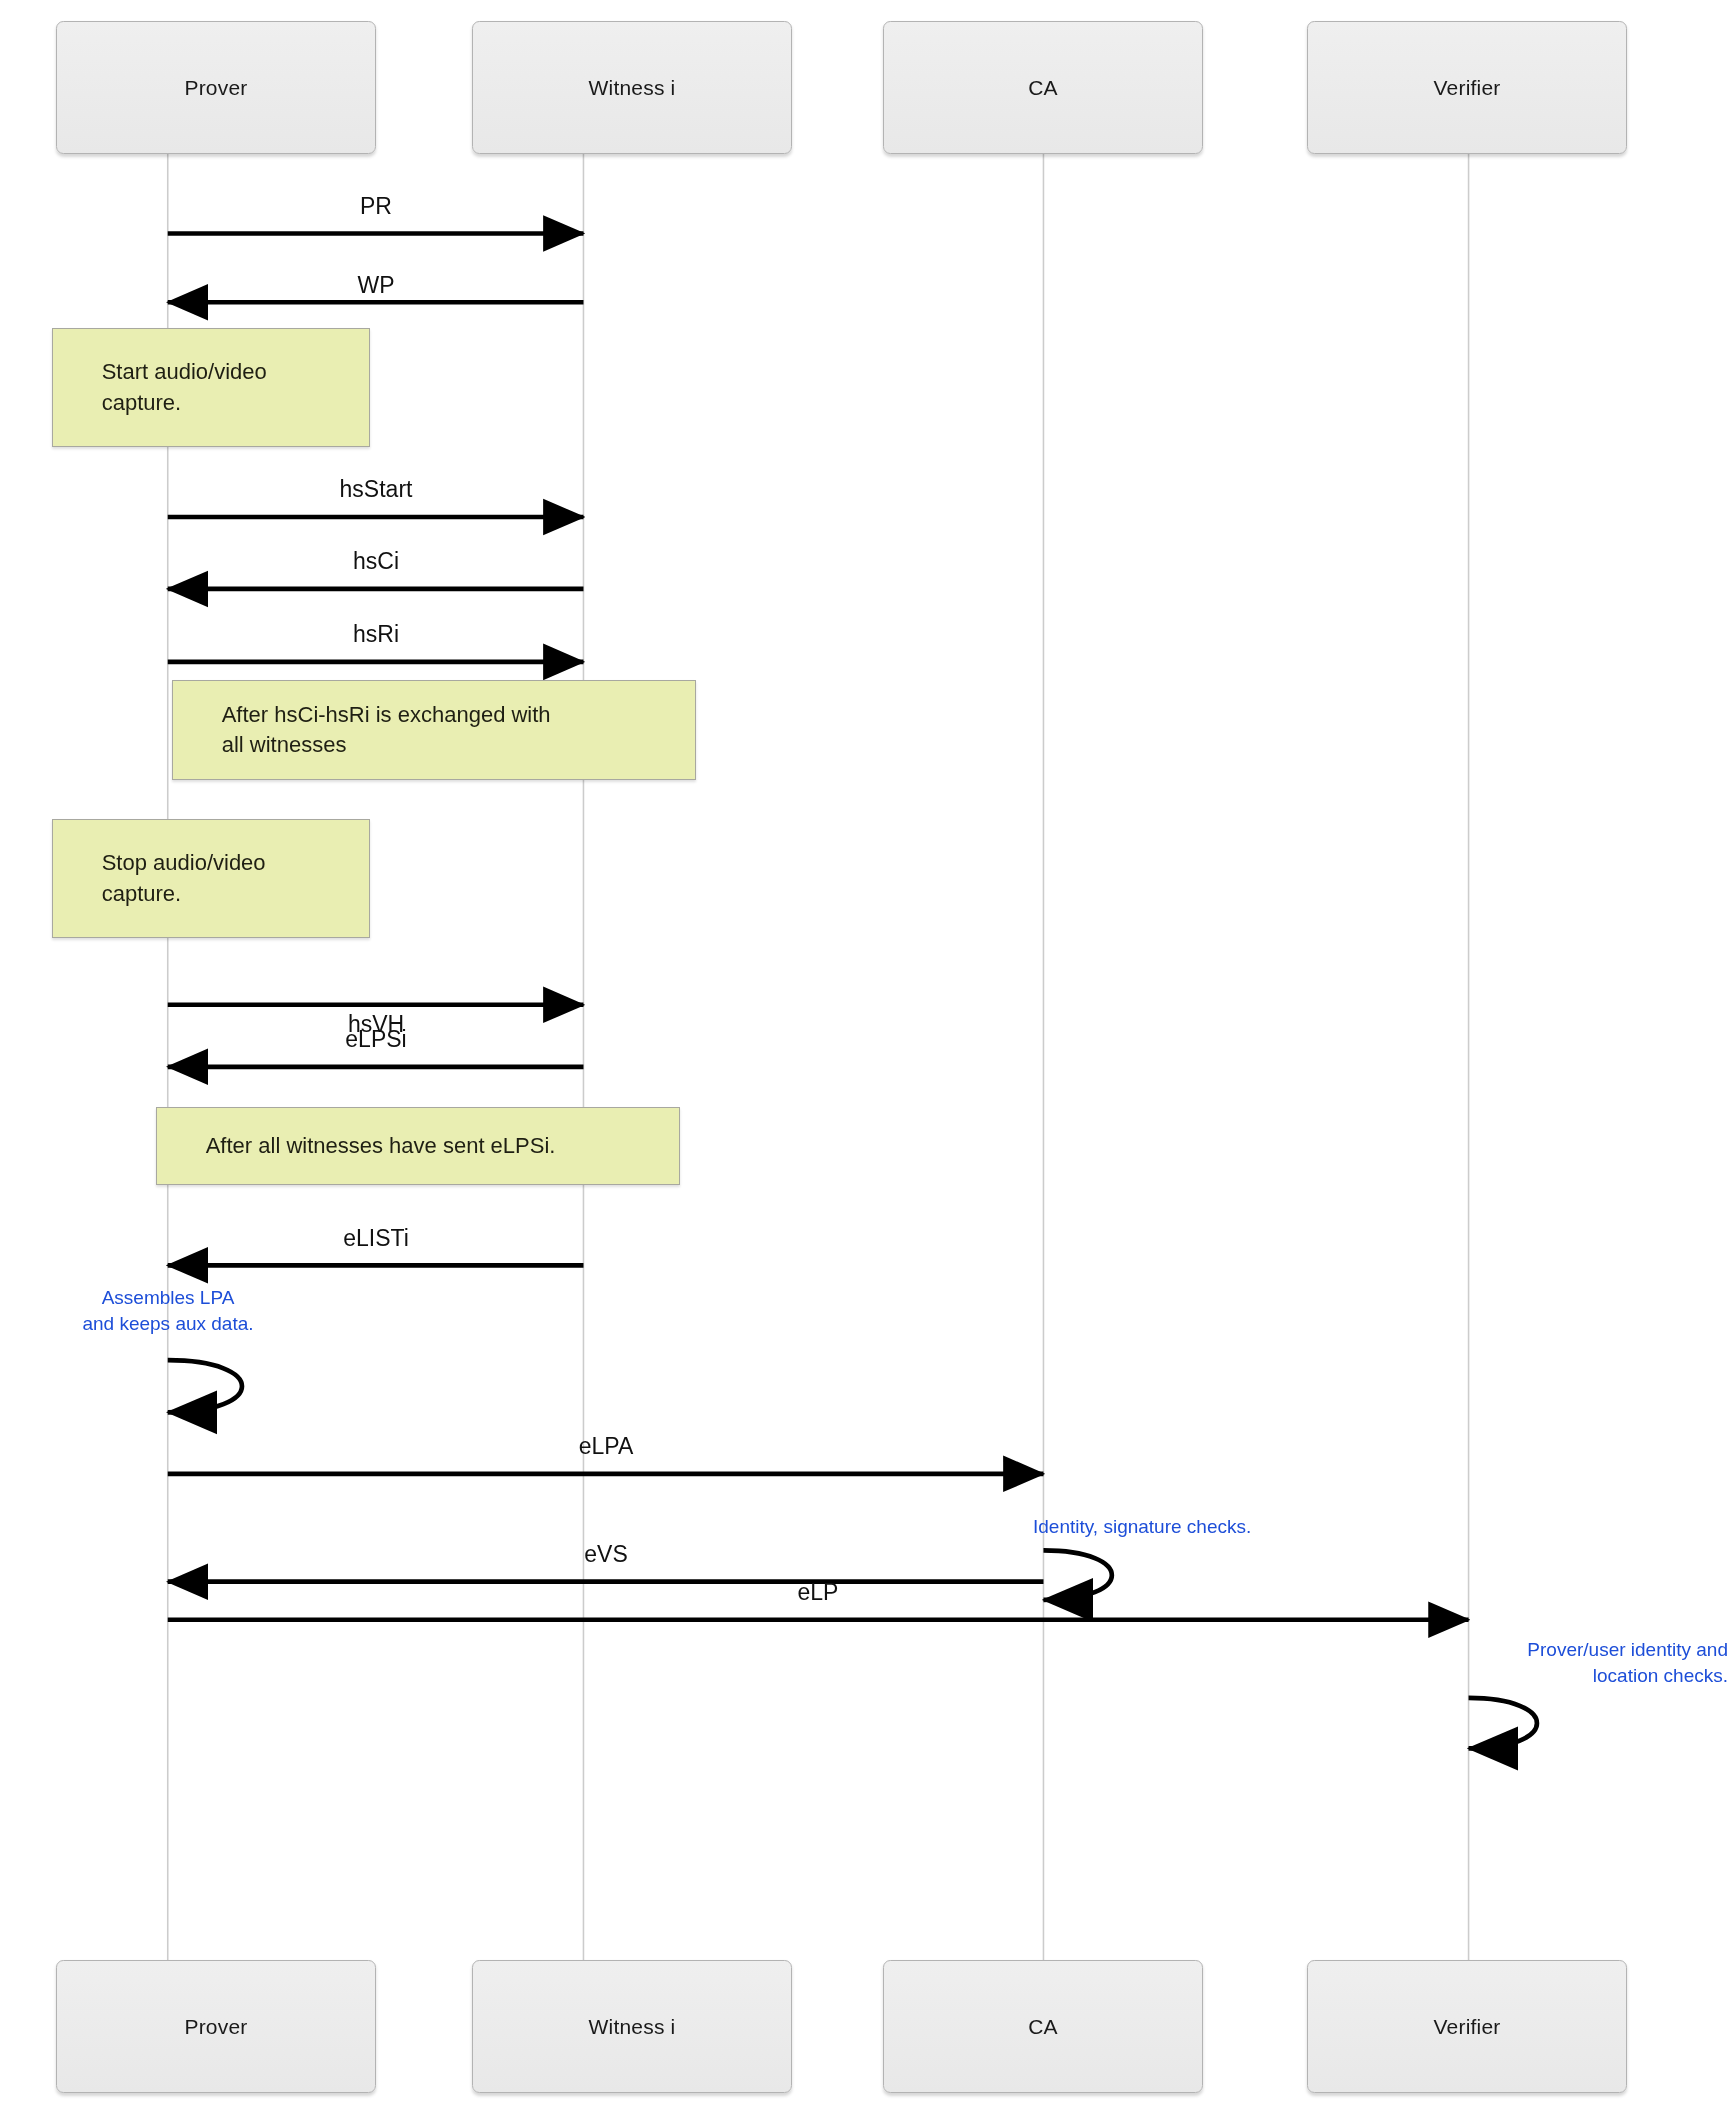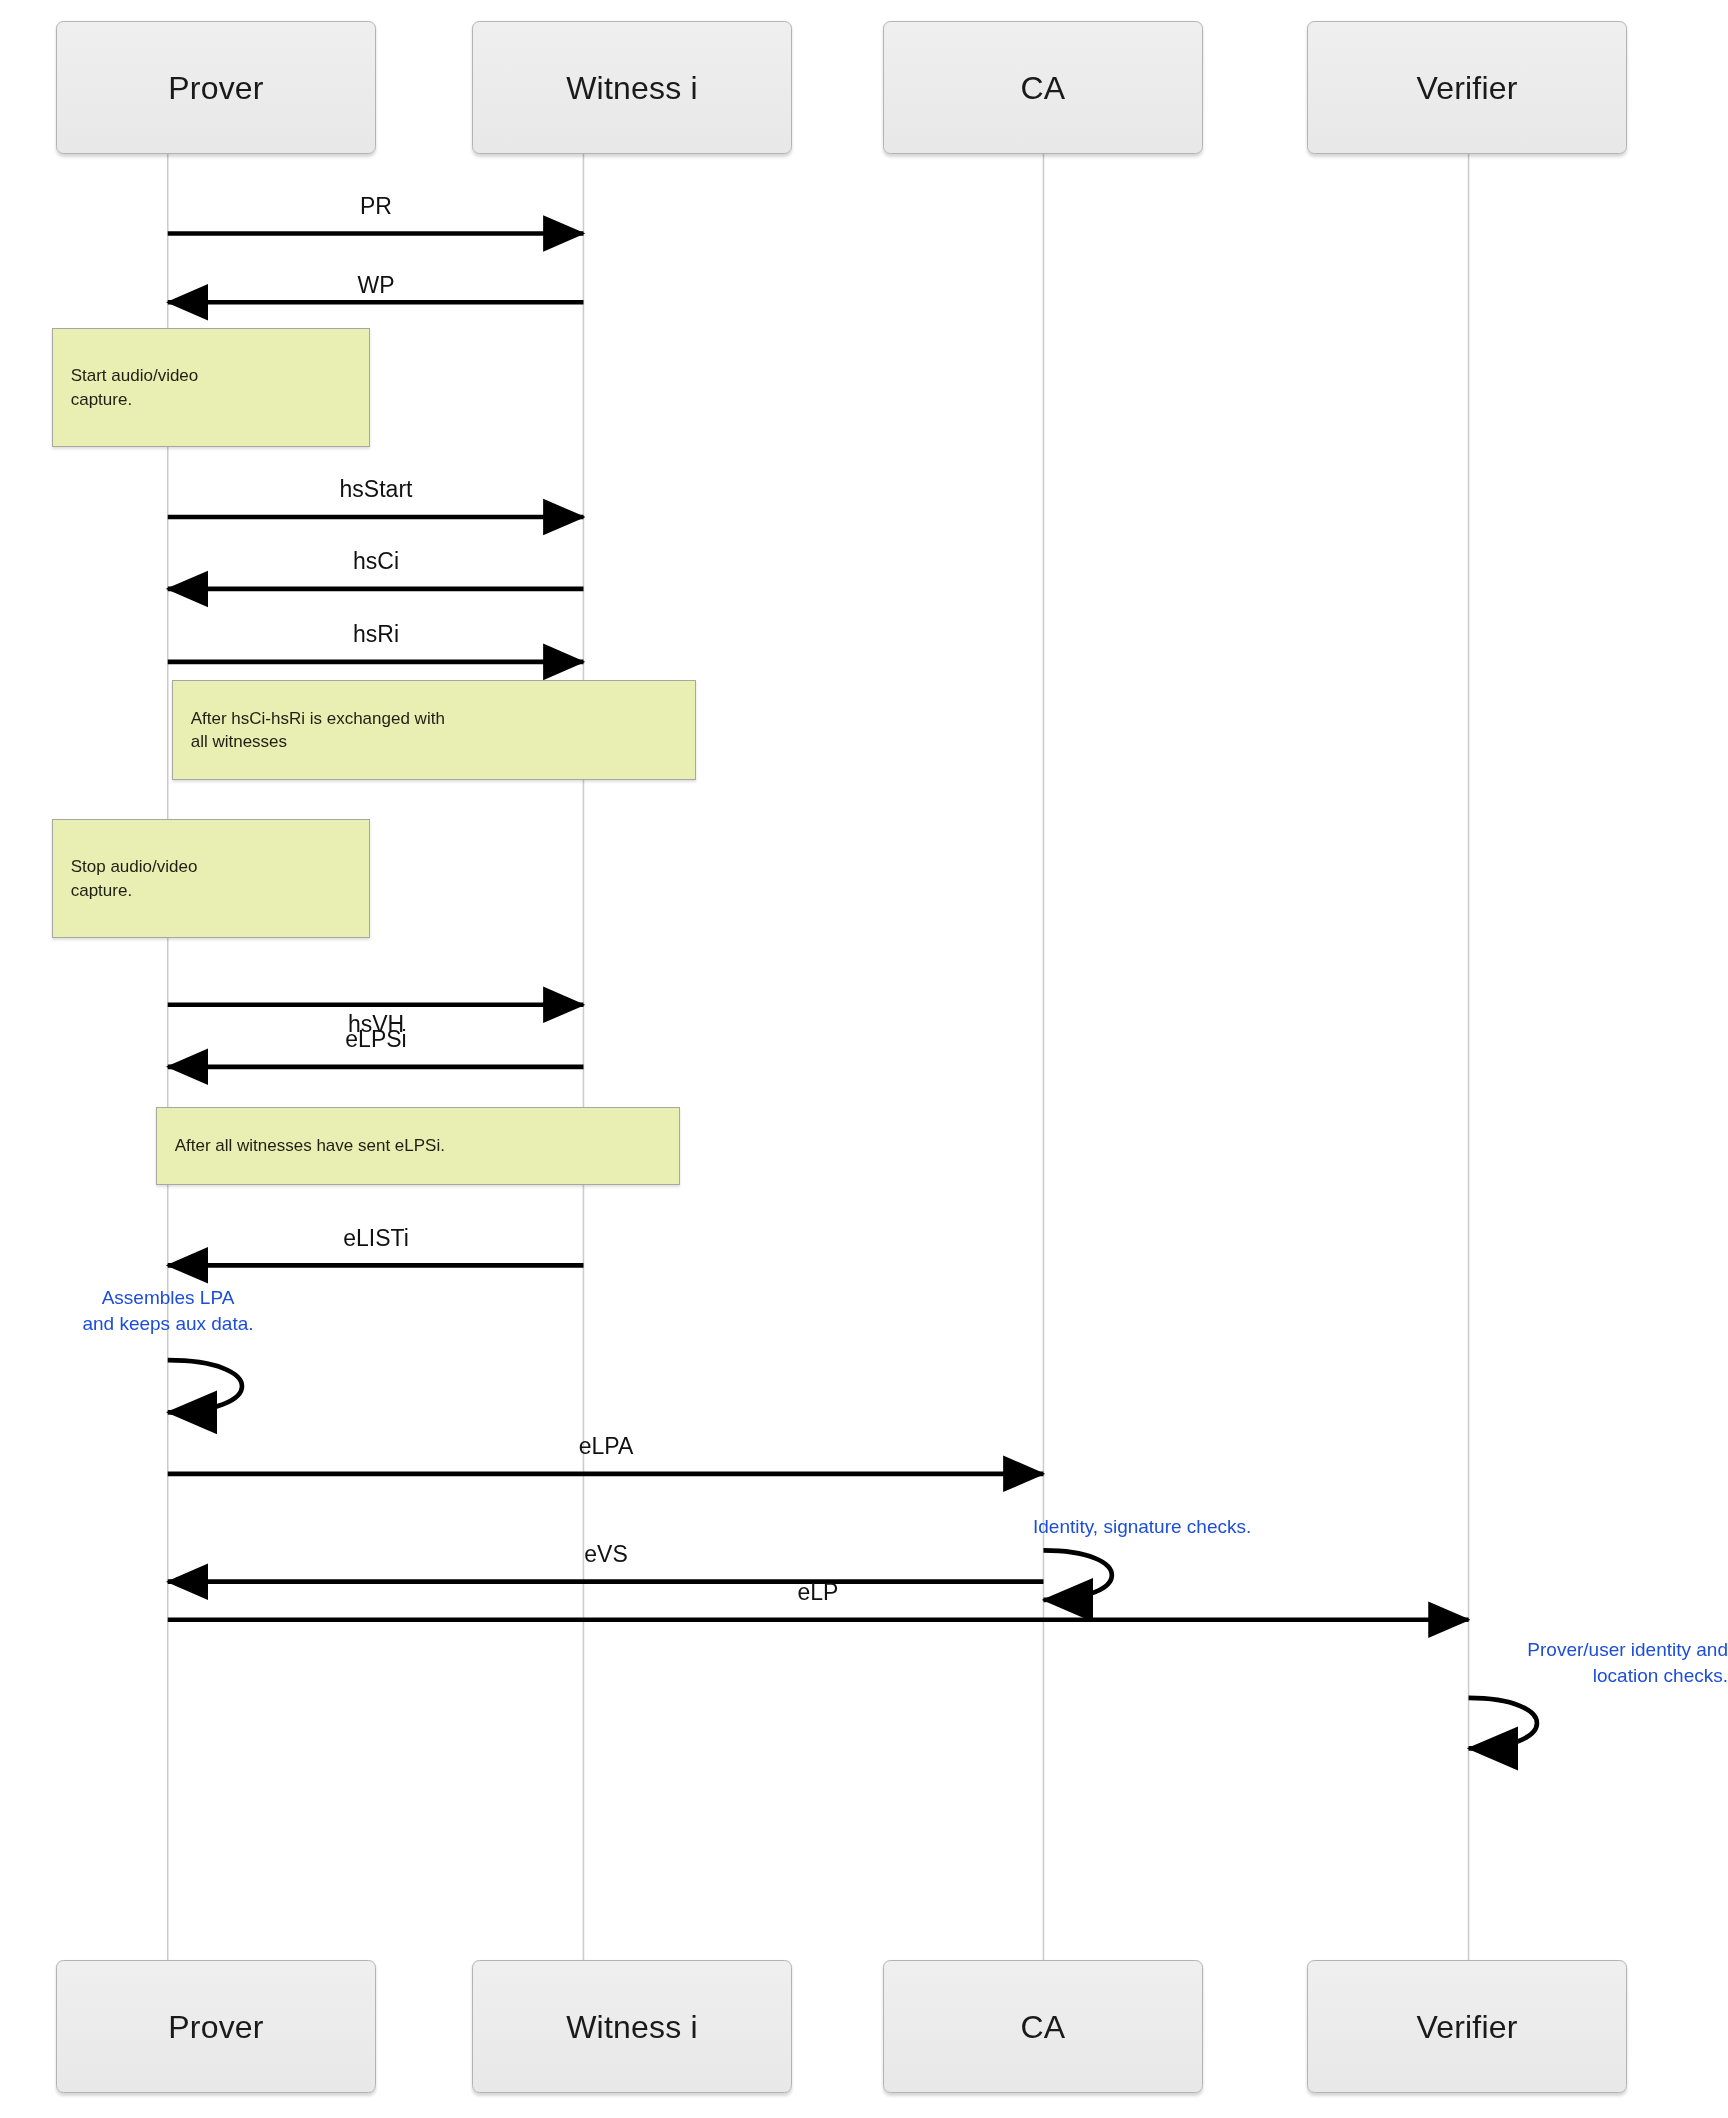--- a/index.html
+++ b/index.html
@@ -10,34 +10,34 @@
   .lifeline-box{
     position:absolute;
     background:linear-gradient(to bottom,#efefef 0%,#ebebeb 55%,#e8e8e8 100%);
     border:1.6px solid #b3b3b3;
     border-radius:7.3px;
     box-shadow:0 2.1px 3.1px rgba(0,0,0,0.16);
     display:flex;align-items:center;justify-content:center;
     box-sizing:border-box;
   }
   .lifeline-box .lbl{
-    font-size:32px;color:#1a1a1a;letter-spacing:0.2px;line-height:1;
+    font-size:21px;color:#1a1a1a;letter-spacing:0.2px;line-height:1;
   }
 
   .note{
     position:absolute;
     background:#e9eeb2;
     border:1.6px solid #a8a8a0;
     box-sizing:border-box;
     display:flex;align-items:center;
     box-shadow:0 1.6px 2.6px rgba(0,0,0,0.13);
   }
   .note .ntxt{
-    font-size:17px;color:#1f1f13;line-height:1.38;
-    padding:0 17.7px;white-space:pre-line;
+    font-size:22px;color:#1f1f13;line-height:1.38;
+    padding:0 17.7px;white-space:pre-line;margin-left:31px;
   }
 
   .msglabel{
     position:absolute;
     font-size:23px;color:#111111;
     transform:translate(-50%,-100%);
     white-space:nowrap;line-height:1.3;
   }
   .selflabel{
     position:absolute;

